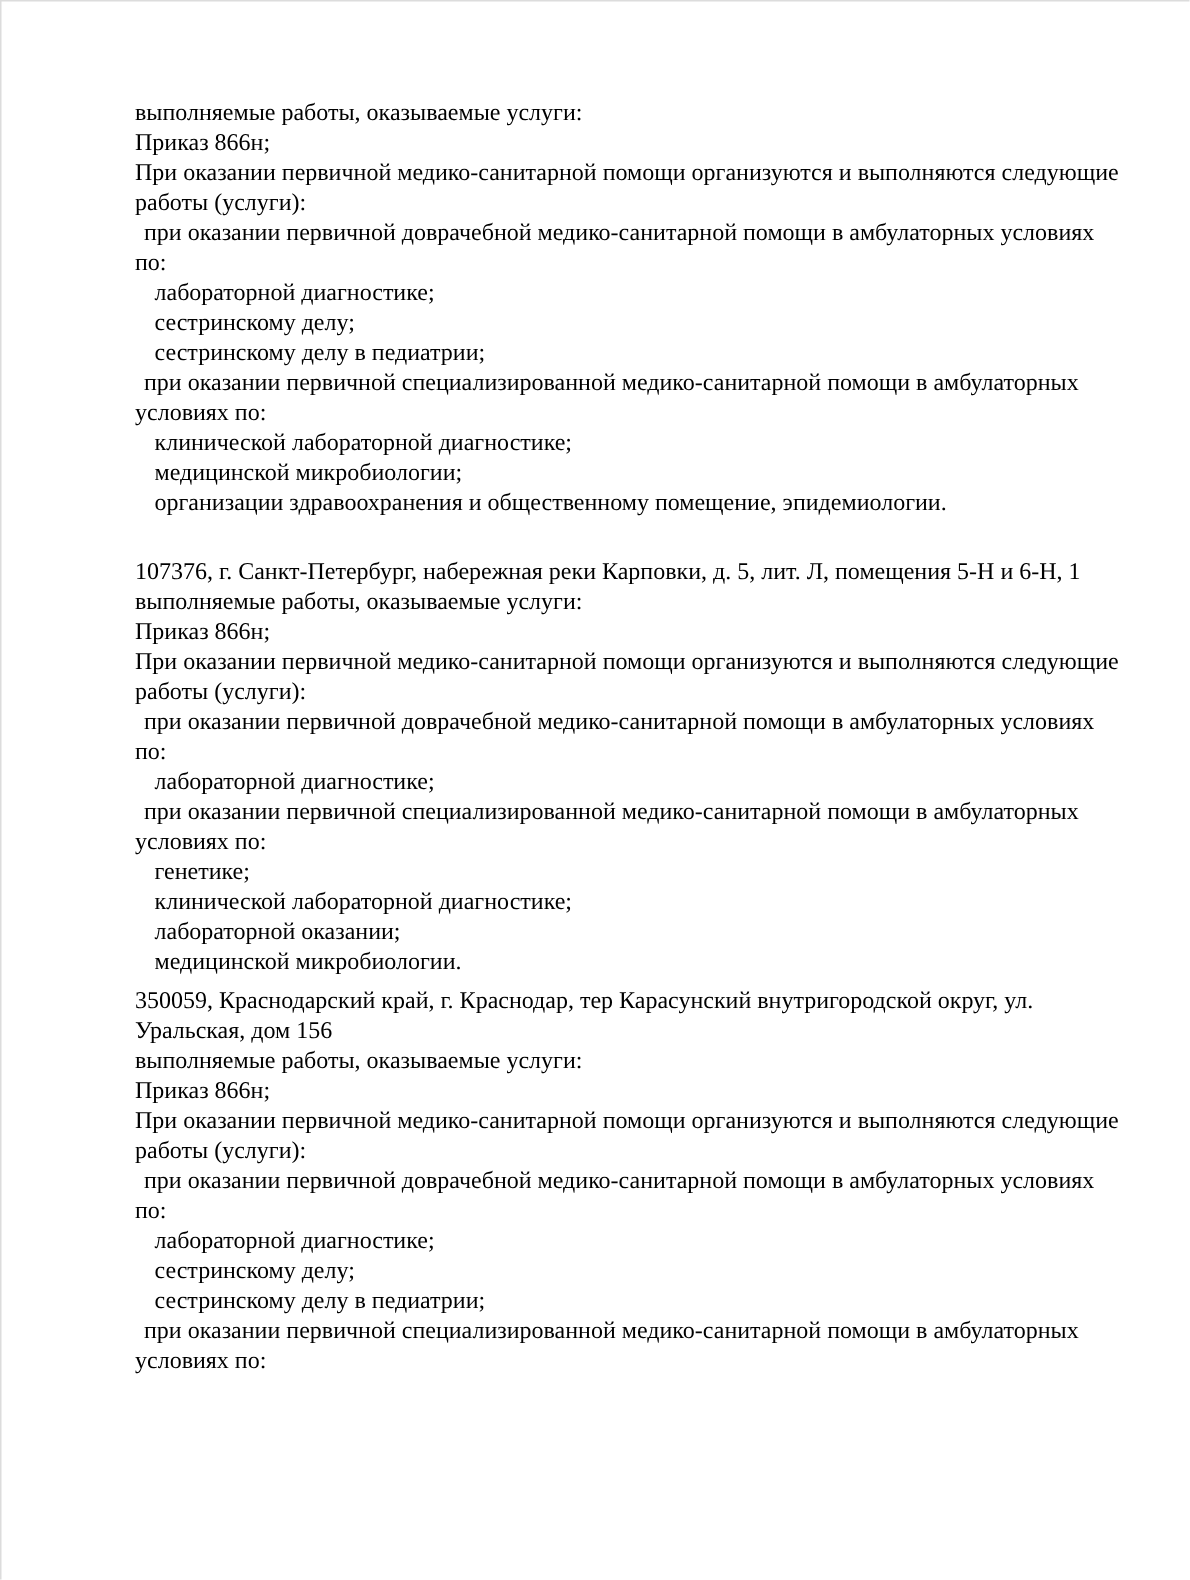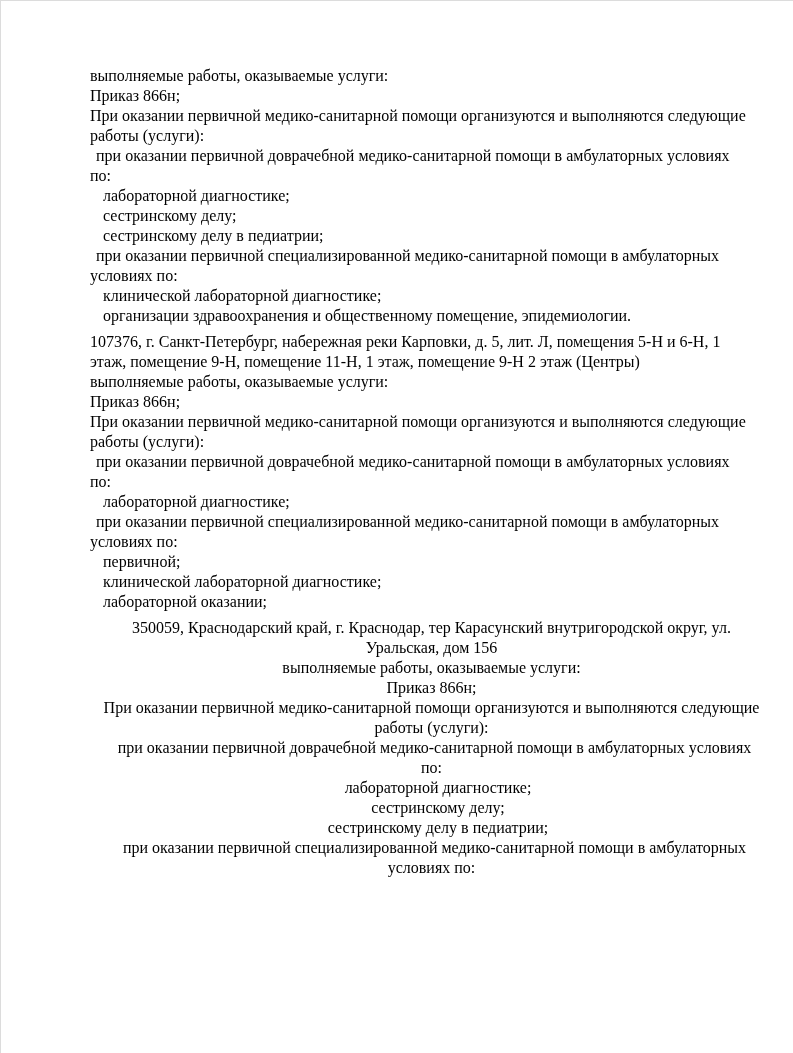--- a/index.html
+++ b/index.html
@@ -13,22 +13,22 @@
     line-height: 20px;
     box-sizing: border-box;
     border-left: 1px solid #dcdcdc;
     border-top: 1px solid #dcdcdc;
     overflow: hidden;
   }
   .page {
     padding: 65px 20px 0 89px;
   }
   .block { }
-  .block-gap-1 { margin-top: 6px; }
-  .block-gap-2 { margin-top: 6px; text-align: center; }
+  .block-gap-1 { margin-top: 26px; }
+  .block-gap-2 { margin-top: 6px; }
   .ln {
     white-space: pre;
     min-height: 20px;
   }
   .ind1 { padding-left: 6px; }
   .ind2 { padding-left: 13px; }
 </style>
 </head>
 <body>
 
@@ -40,38 +40,39 @@
     <div class="ln">При оказании первичной медико-санитарной помощи организуются и выполняются следующие</div>
     <div class="ln">работы (услуги):</div>
     <div class="ln ind1">при оказании первичной доврачебной медико-санитарной помощи в амбулаторных условиях</div>
     <div class="ln">по:</div>
     <div class="ln ind2">лабораторной диагностике;</div>
     <div class="ln ind2">сестринскому делу;</div>
     <div class="ln ind2">сестринскому делу в педиатрии;</div>
     <div class="ln ind1">при оказании первичной специализированной медико-санитарной помощи в амбулаторных</div>
     <div class="ln">условиях по:</div>
     <div class="ln ind2">клинической лабораторной диагностике;</div>
+    <div class="ln ind2">медицинской микробиологии;</div>
     <div class="ln ind2">организации здравоохранения и общественному помещение, эпидемиологии.</div>
   </div>
 
   <div class="block block-gap-1">
     <div class="ln">107376, г. Санкт-Петербург, набережная реки Карповки, д. 5, лит. Л, помещения 5-Н и 6-Н, 1</div>
-    <div class="ln">этаж, помещение 9-Н, помещение 11-Н, 1 этаж, помещение 9-Н 2 этаж (Центры)</div>
     <div class="ln">выполняемые работы, оказываемые услуги:</div>
     <div class="ln">Приказ 866н;</div>
     <div class="ln">При оказании первичной медико-санитарной помощи организуются и выполняются следующие</div>
     <div class="ln">работы (услуги):</div>
     <div class="ln ind1">при оказании первичной доврачебной медико-санитарной помощи в амбулаторных условиях</div>
     <div class="ln">по:</div>
     <div class="ln ind2">лабораторной диагностике;</div>
     <div class="ln ind1">при оказании первичной специализированной медико-санитарной помощи в амбулаторных</div>
     <div class="ln">условиях по:</div>
-    <div class="ln ind2">первичной;</div>
+    <div class="ln ind2">генетике;</div>
     <div class="ln ind2">клинической лабораторной диагностике;</div>
     <div class="ln ind2">лабораторной оказании;</div>
+    <div class="ln ind2">медицинской микробиологии.</div>
   </div>
 
   <div class="block block-gap-2">
     <div class="ln">350059, Краснодарский край, г. Краснодар, тер Карасунский внутригородской округ, ул.</div>
     <div class="ln">Уральская, дом 156</div>
     <div class="ln">выполняемые работы, оказываемые услуги:</div>
     <div class="ln">Приказ 866н;</div>
     <div class="ln">При оказании первичной медико-санитарной помощи организуются и выполняются следующие</div>
     <div class="ln">работы (услуги):</div>
     <div class="ln ind1">при оказании первичной доврачебной медико-санитарной помощи в амбулаторных условиях</div>

